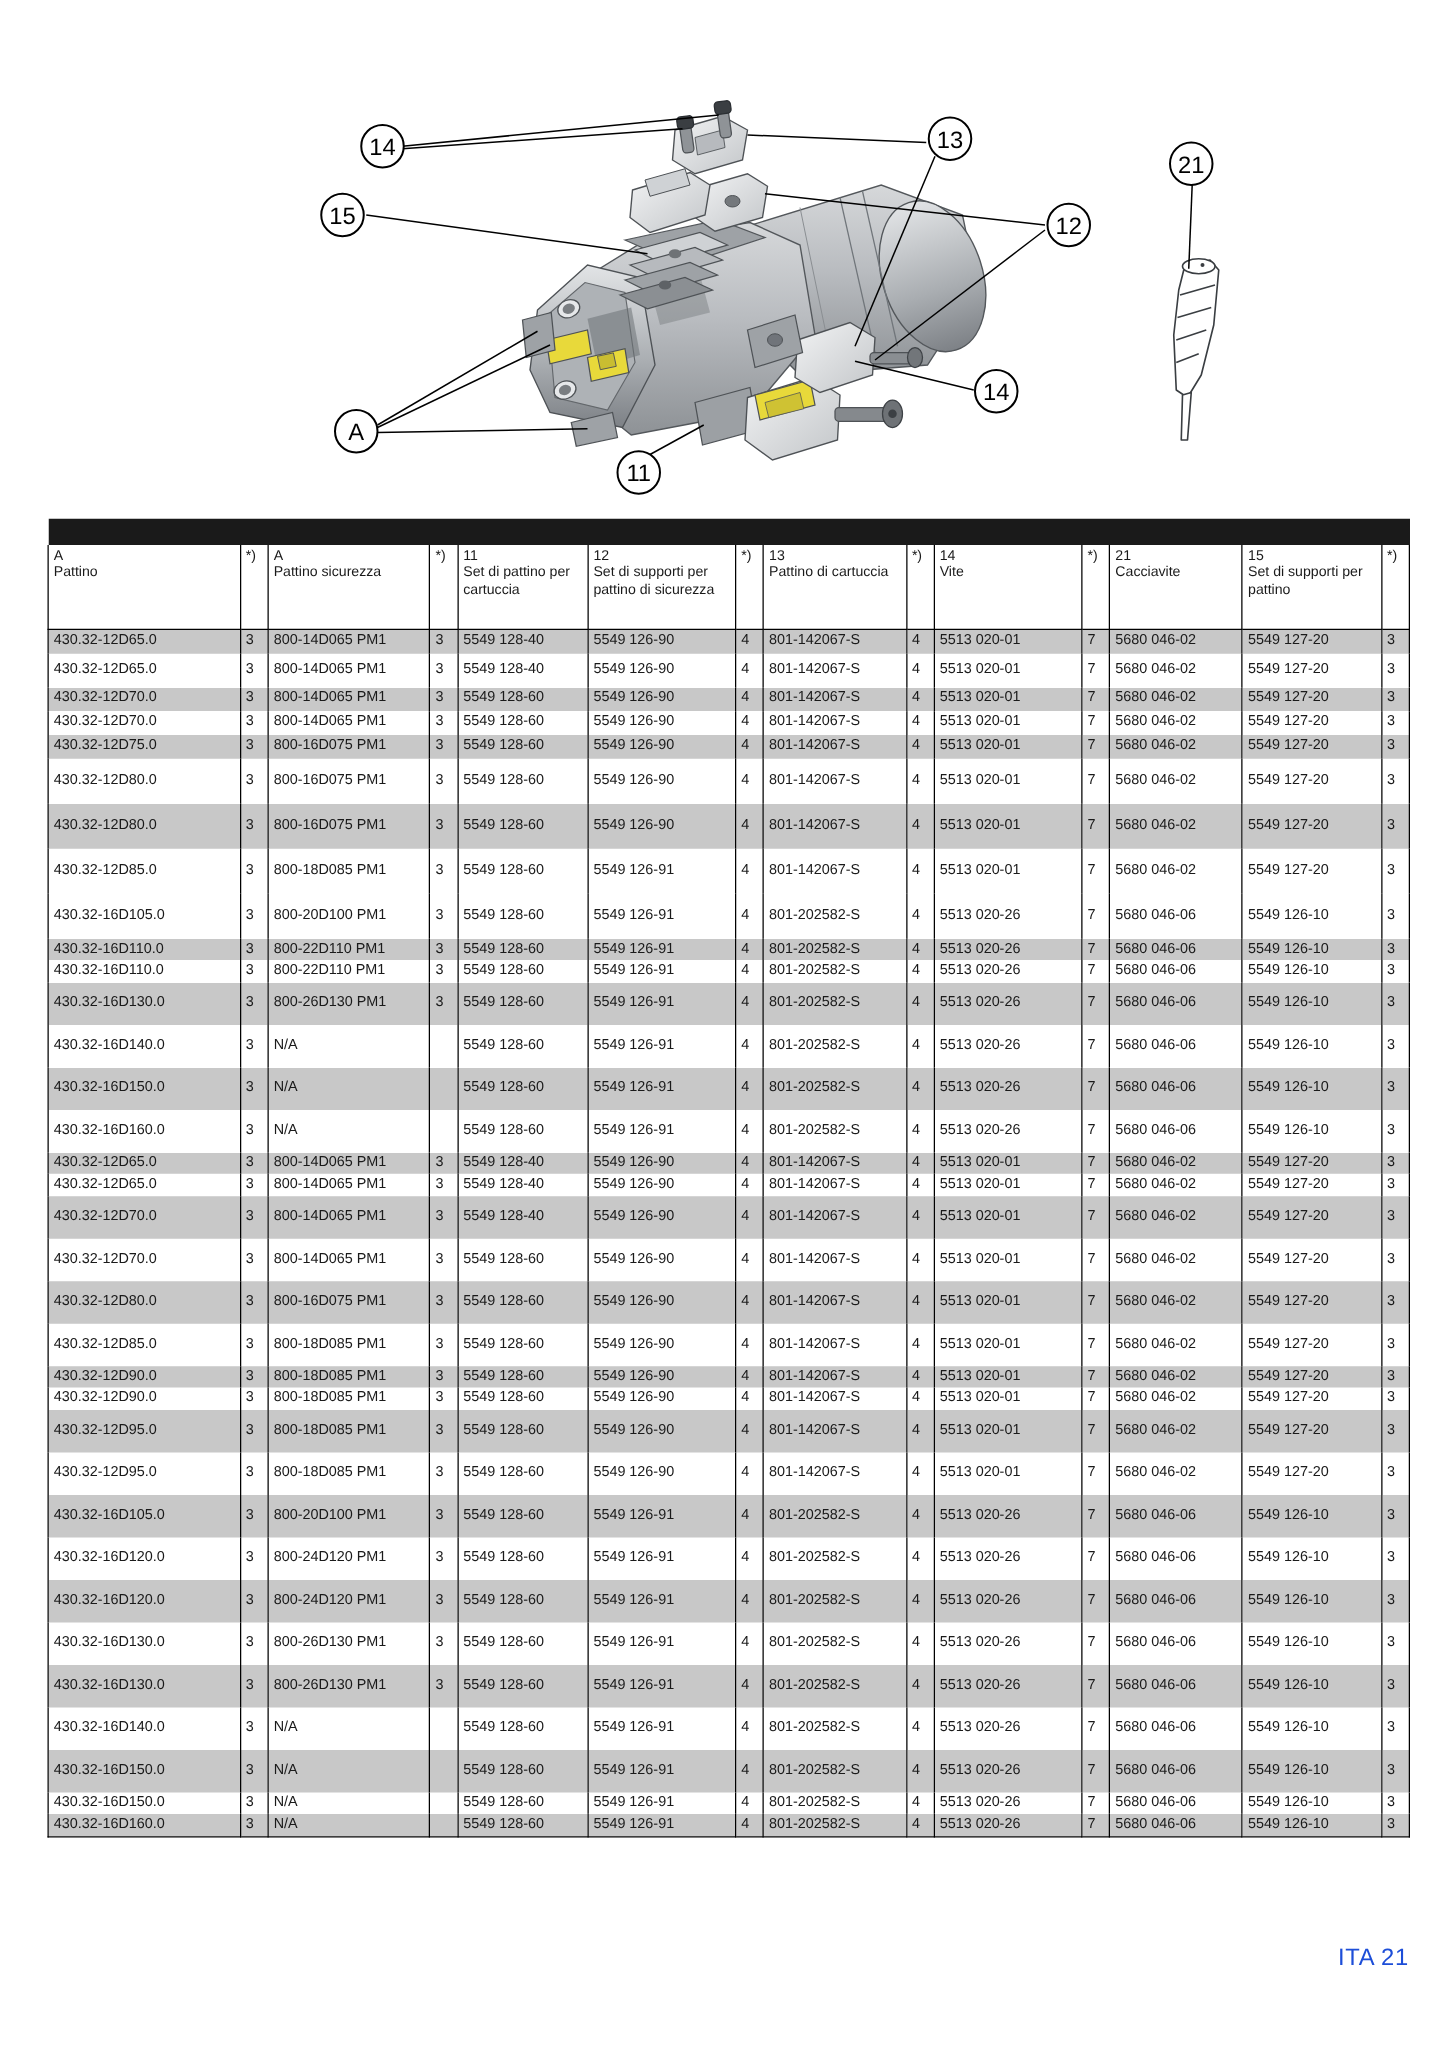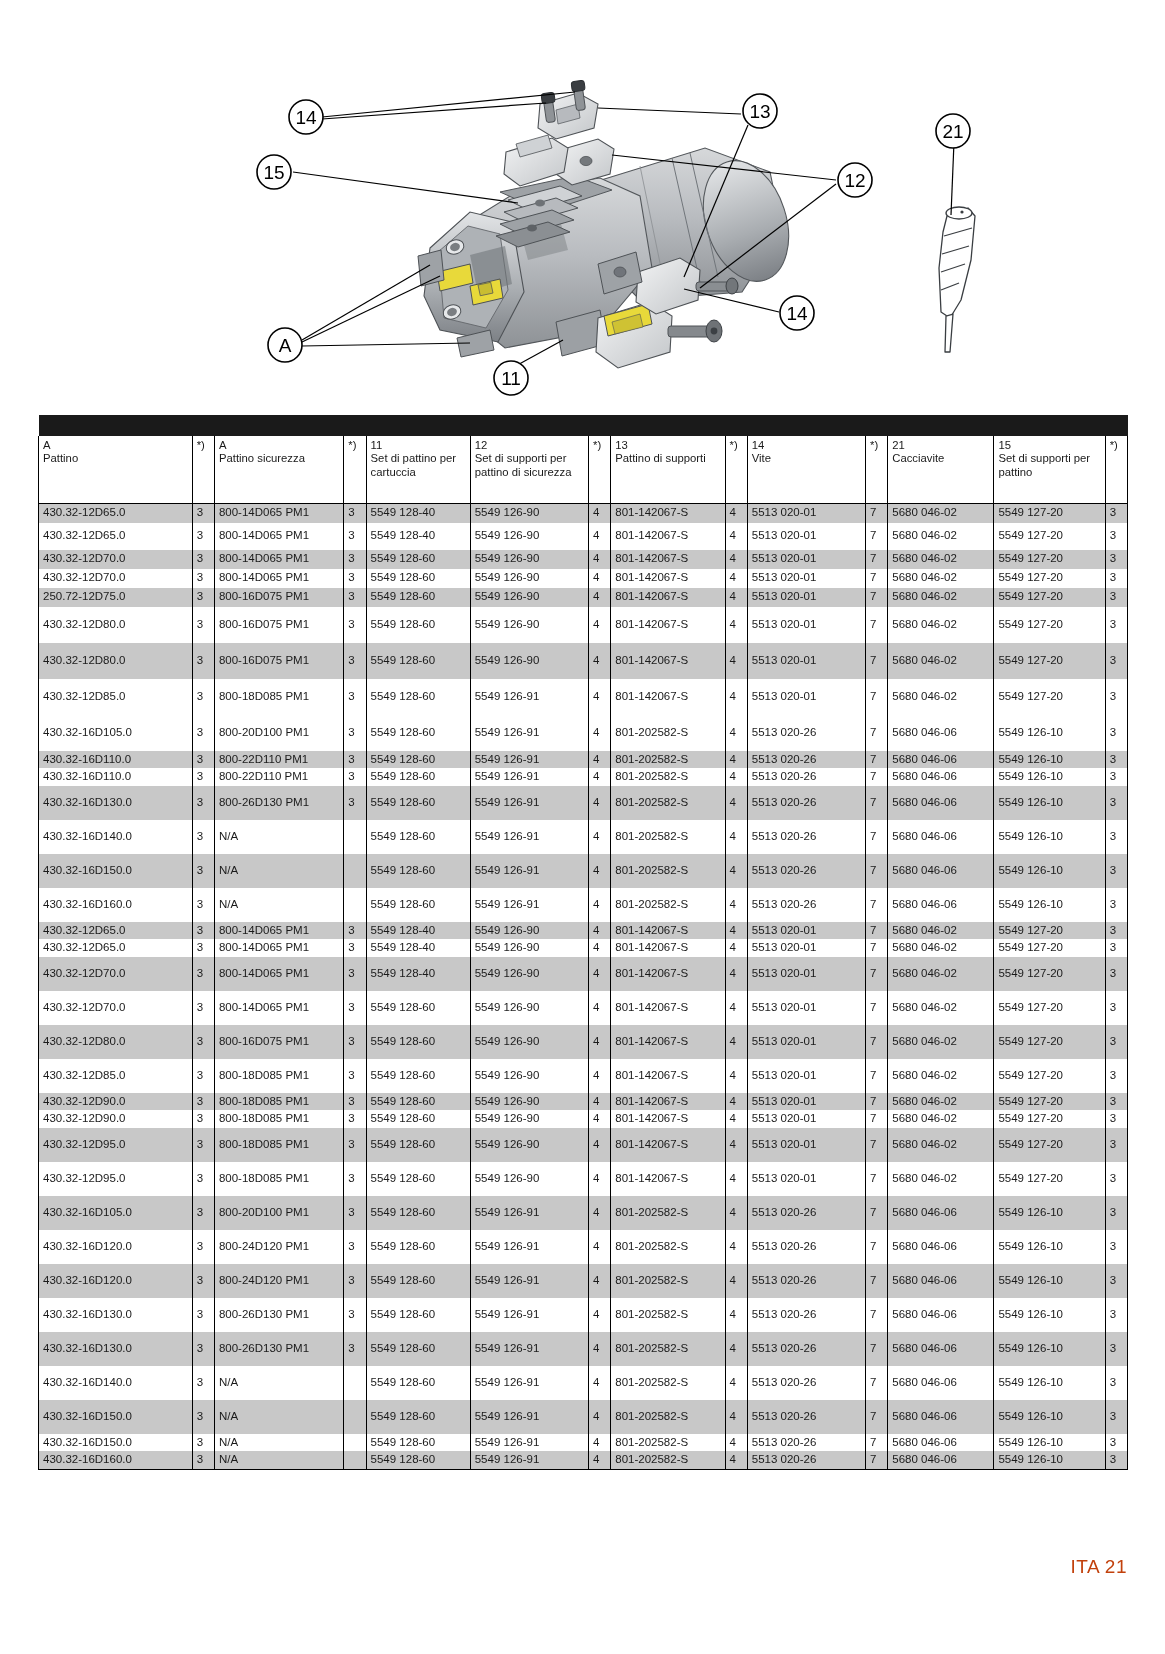--- a/index.html
+++ b/index.html
@@ -66,21 +66,21 @@
     white-space:nowrap;
     overflow:hidden;
   }
   table.parts tbody tr.shade td { background:#c8c8c8; }
   table.parts tbody tr.plain td { background:#ffffff; }
   table.parts tbody tr.lastrow td { border-bottom:1px solid #000; }
 
   
   #footer {
     position:absolute; right:38px; top:1556px;
-    font-size:19px; color:#c2410c; letter-spacing:0.5px;margin-left:44px;
+    font-size:19px; color:#1d4ed8; letter-spacing:0.5px;margin-left:44px;
   }
 
   .cno { font-size:11.5px; }
 </style>
 </head>
 <body>
 
 <div id="illustration">
 <svg width="1165" height="408" viewBox="0 0 1165 408" xmlns="http://www.w3.org/2000/svg">
   <defs>
@@ -305,21 +305,21 @@
           <th>
             <span class="hnum">12</span>
             <span class="hdesc">Set di supporti per pattino di sicurezza</span>
           </th>
           <th>
             <span class="hnum">*)</span>
             <span class="hdesc"></span>
           </th>
           <th>
             <span class="hnum">13</span>
-            <span class="hdesc">Pattino di supporti</span>
+            <span class="hdesc">Pattino di cartuccia</span>
           </th>
           <th>
             <span class="hnum">*)</span>
             <span class="hdesc"></span>
           </th>
           <th>
             <span class="hnum">14</span>
             <span class="hdesc">Vite</span>
           </th>
           <th>
@@ -399,21 +399,21 @@
           <td class="cno">4</td>
           <td class="cno">801-142067-S</td>
           <td class="cno">4</td>
           <td class="cno">5513 020-01</td>
           <td class="cno">7</td>
           <td class="cno">5680 046-02</td>
           <td class="cno">5549 127-20</td>
           <td class="cno">3</td>
         </tr>
         <tr class="shade" style="height: 19px;">
-          <td class="cno">250.72-12D75.0</td>
+          <td class="cno">430.32-12D75.0</td>
           <td class="cno">3</td>
           <td class="cno">800-16D075 PM1</td>
           <td class="cno">3</td>
           <td class="cno">5549 128-60</td>
           <td class="cno">5549 126-90</td>
           <td class="cno">4</td>
           <td class="cno">801-142067-S</td>
           <td class="cno">4</td>
           <td class="cno">5513 020-01</td>
           <td class="cno">7</td>

